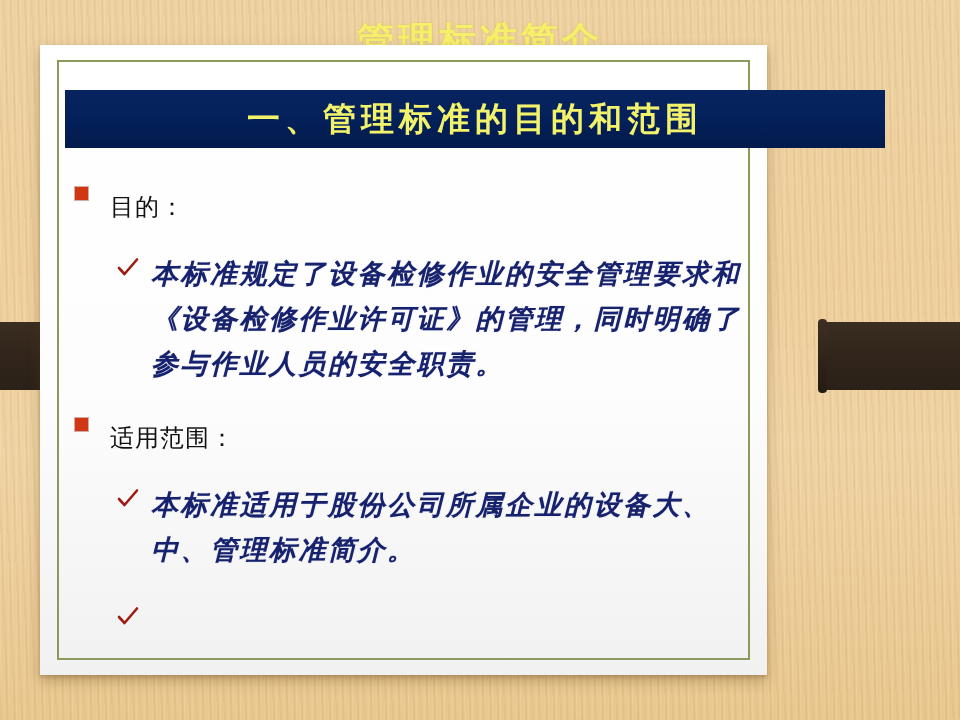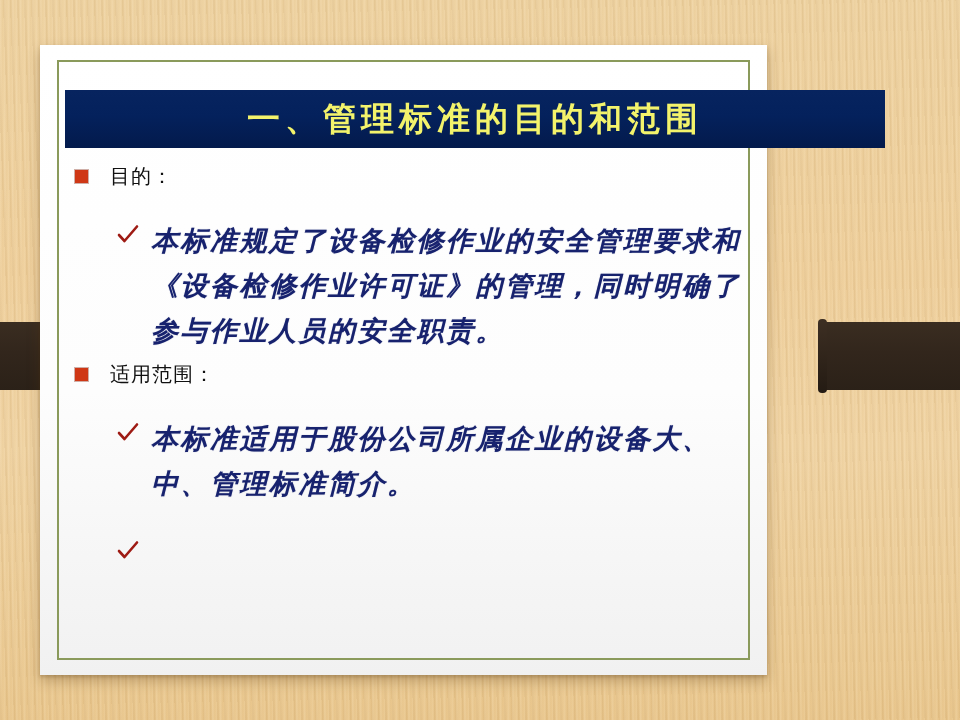--- a/index.html
+++ b/index.html
@@ -131,24 +131,25 @@
   }
   .sq-bullet {
     width: 13px;
     height: 13px;
     background: #cf3715;
     box-shadow: 0 0 0 1px rgba(120,30,10,0.35);
     flex: 0 0 auto;
     margin-right: 22px;
   }
   .section-heading-text {
-    font-size: 20px;
+    font-size: 24px;
     color: #111111;
     font-family: "DejaVu Serif", "Liberation Serif", serif;
     letter-spacing: 1px;
+    margin-top: 28px;
   }
 
   .para {
     display: flex;
     align-items: flex-start;
     padding-left: 52px;
     margin-bottom: 2px;
     margin-top: 28px;
   }
   .check-bullet {
@@ -173,20 +174,21 @@
     max-width: 770px;
   }
 </style>
 </head>
 <body>
 
 <div id="slide-root">
 
   <div id="bg-grain"></div>
 
+  <div id="bg-title">管理标准简介</div>
 
   <div class="clip-bar" id="clip-bar-left"></div>
   <div class="clip-bar" id="clip-bar-right"></div>
 
   <div id="slide-card">
 
     <div id="slide-inner-border"></div>
 
     <div id="header-bar">
       <div id="header-title">一、管理标准的目的和范围</div>

